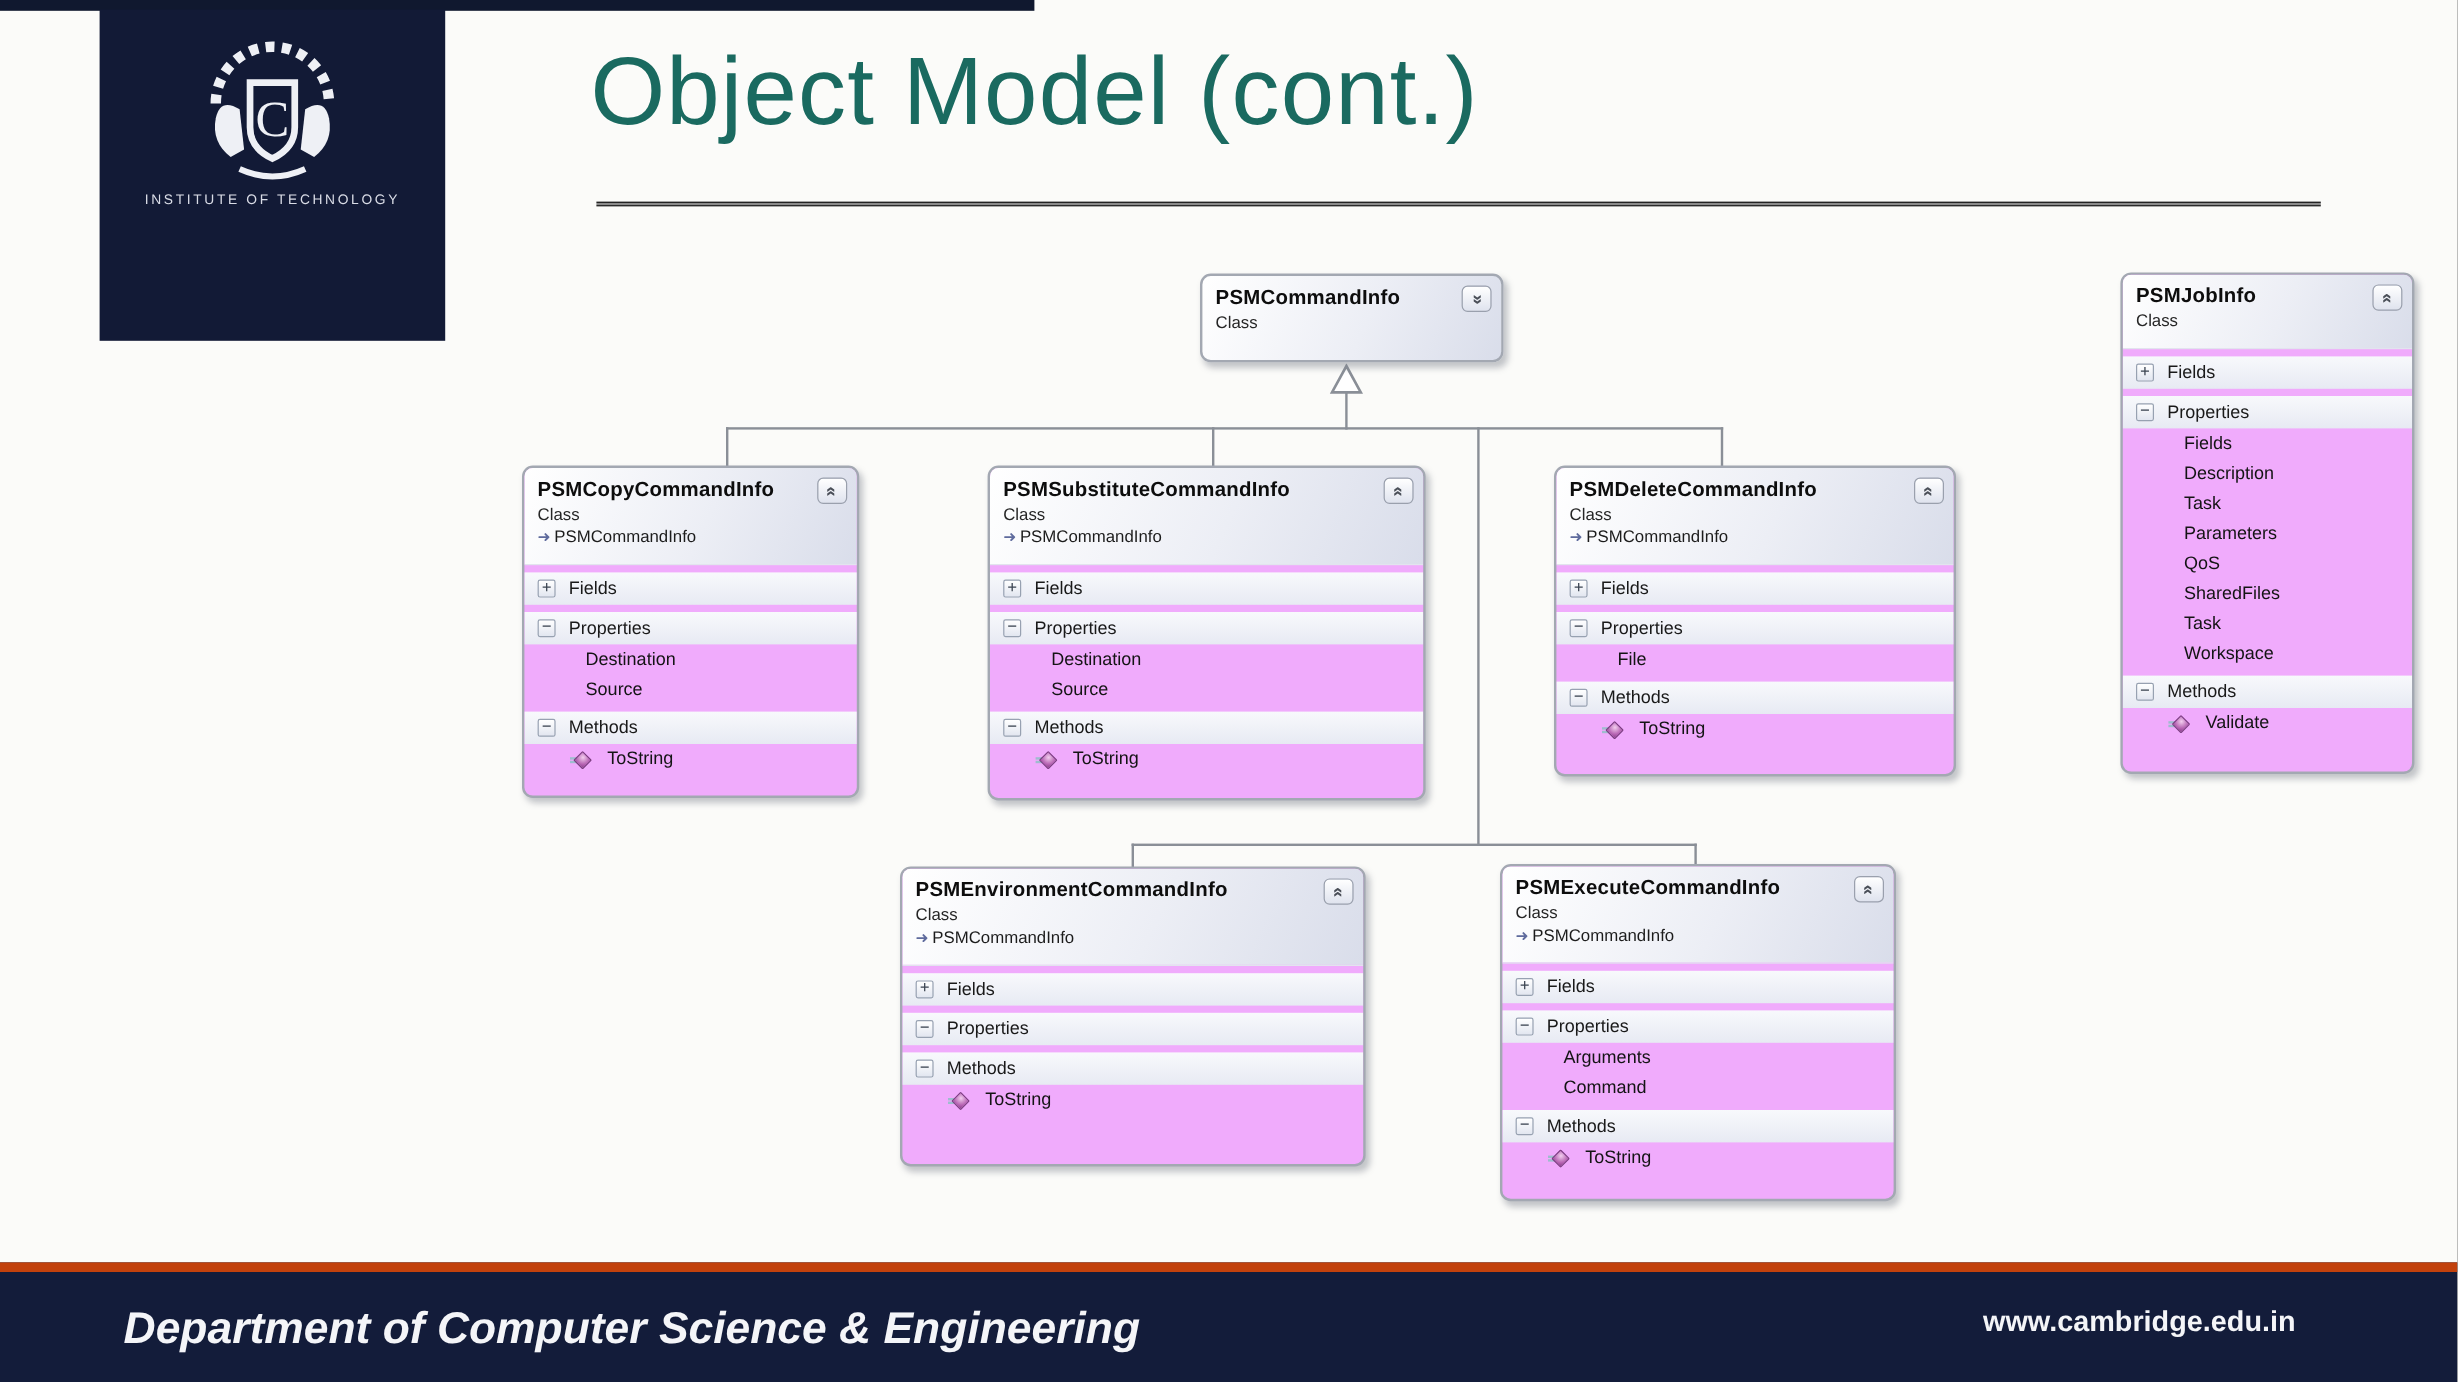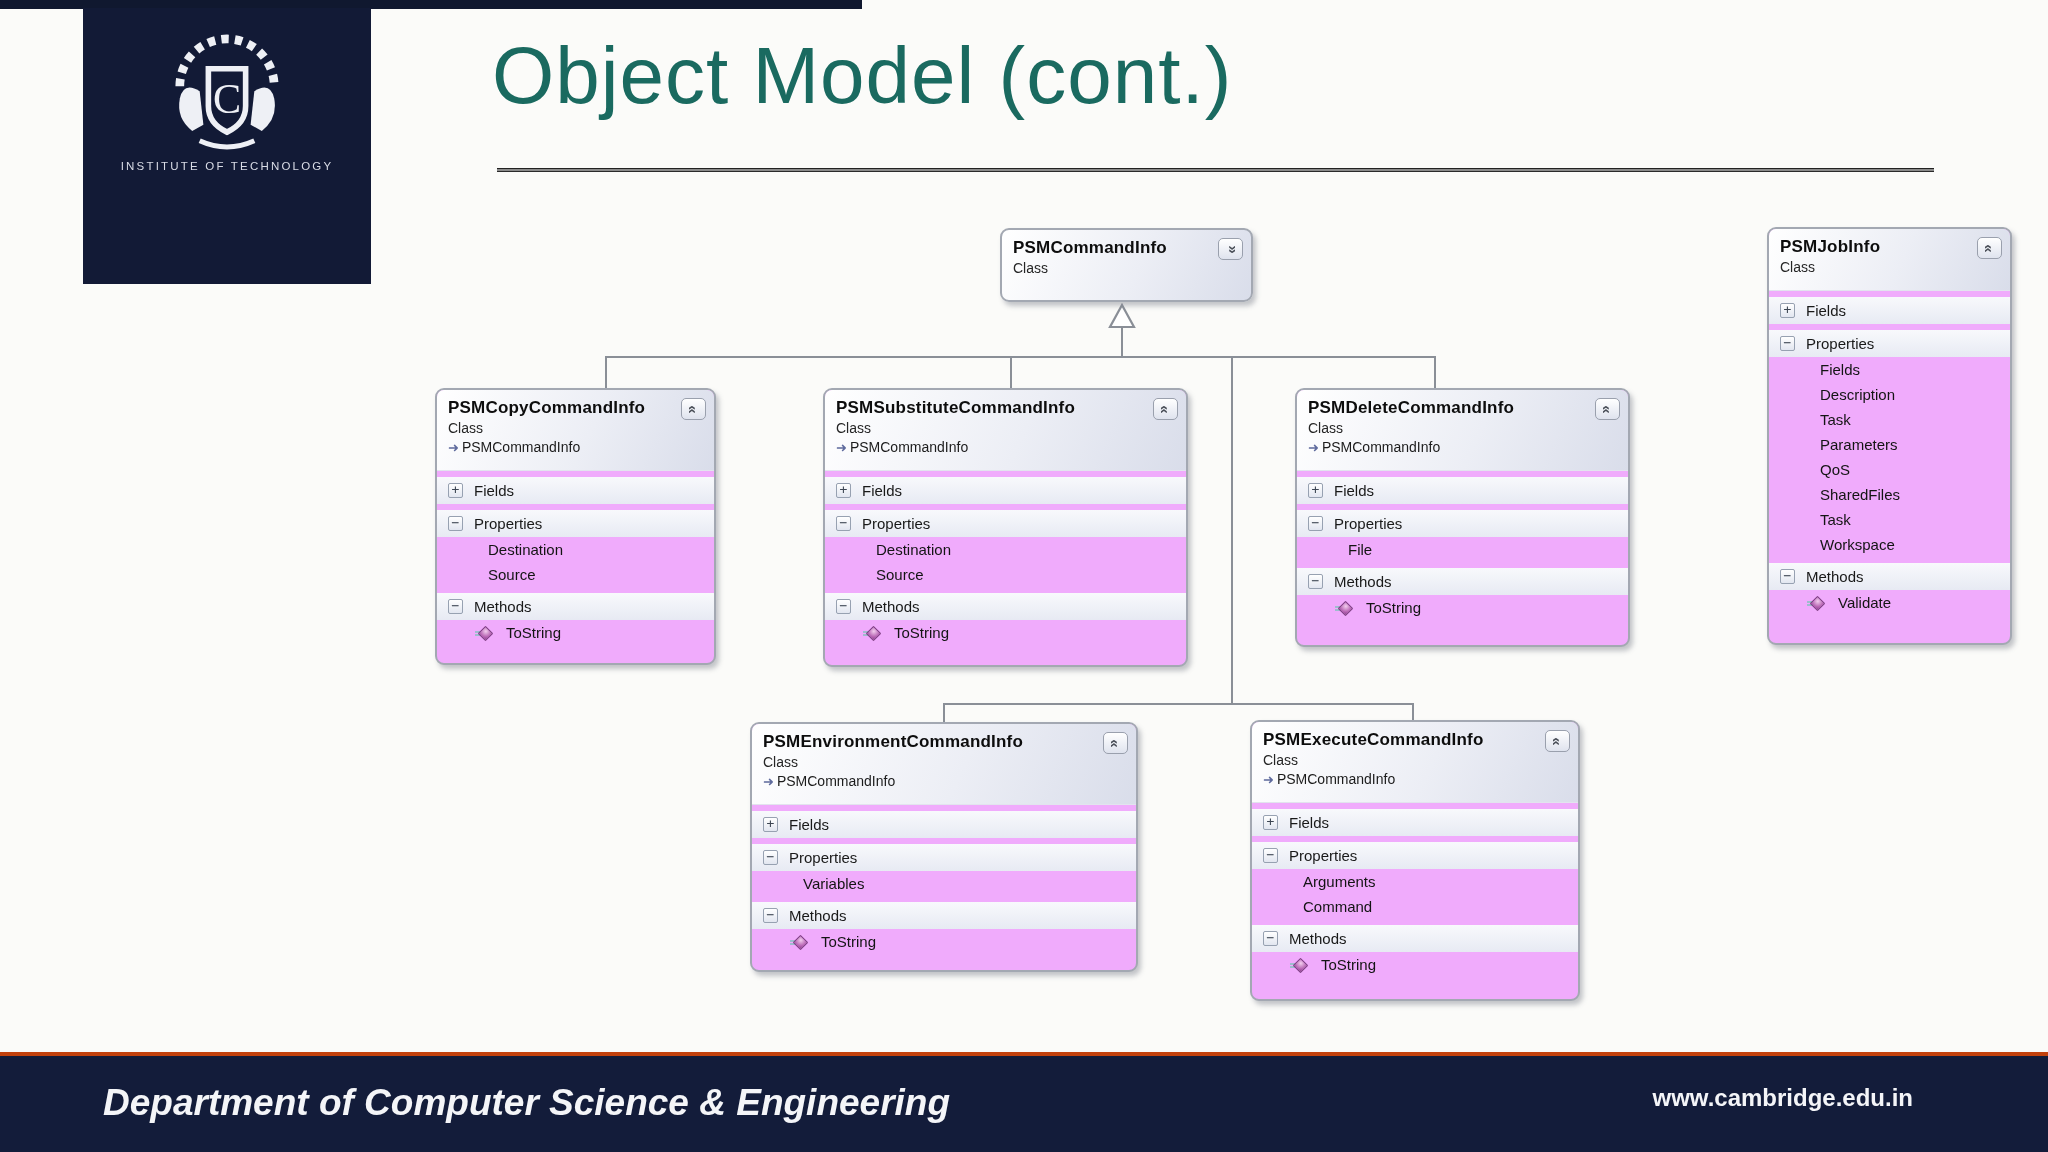--- a/index.html
+++ b/index.html
@@ -20,21 +20,21 @@
     position:absolute; left:492px; top:30px; margin:0;
     font-size:80px; font-weight:400; letter-spacing:1px; color:#1a6a60;
   }
   .title-underline {
     position:absolute; left:497px; top:168px; width:1437px; height:4px;
     background:linear-gradient(#222 0 30%, #8a8a8a 30% 68%, #2a2a2a 68% 100%);
   }
   
   .footer {
     position:absolute; left:0; top:1052px; width:2048px; height:100px;
-    background:#131c3a; border-top:4px solid #c2410c; box-sizing:border-box;
+    background:#131c3a; border-top:8px solid #c2410c; box-sizing:border-box;
   }
   .footer-left {
     position:absolute; left:103px; top:26px; color:#f4f5f8;
     font-size:37px; font-weight:bold; font-style:italic; letter-spacing:0px;
   }
   .footer-right {
     position:absolute; right:135px; top:28px; color:#f4f5f8;
     font-size:24px; font-weight:bold; letter-spacing:0px;
   }
   
@@ -324,24 +324,20 @@
       </div>
       <div class="box-body">
         <div class="sec-row">
           <span class="toggle">+</span>
           <span class="sec-label">Fields</span>
         </div>
         <div class="sec-row">
           <span class="toggle">−</span>
           <span class="sec-label">Properties</span>
         </div>
-        <div class="item-row">
-          <span class="property-icon"></span>
-          <span class="item-label">Variables</span>
-        </div>
         <div class="sec-row">
           <span class="toggle">−</span>
           <span class="sec-label">Methods</span>
         </div>
         <div class="item-row">
           <span class="method-icon"></span>
           <span class="item-label">ToString</span>
         </div>
       </div>
     </div>

